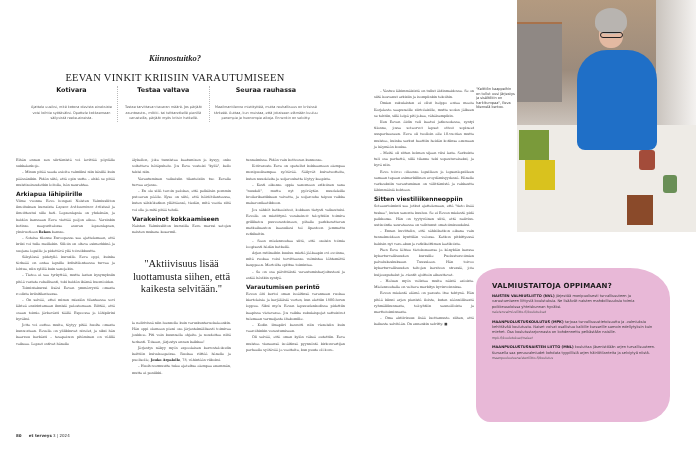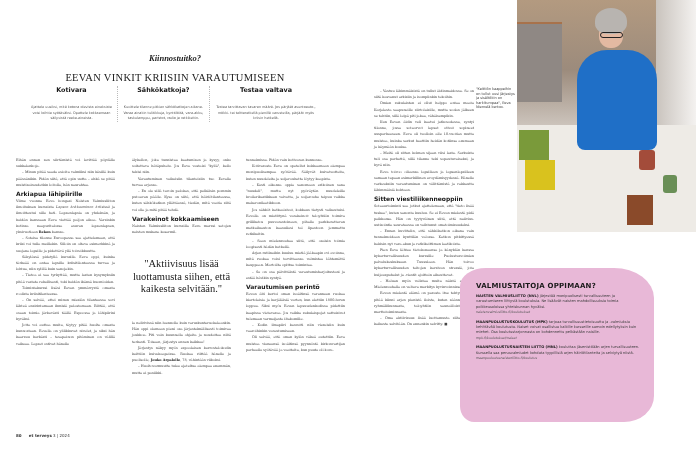--- a/index.html
+++ b/index.html
@@ -47,45 +47,45 @@
   .photo .face { position: absolute; left: 22px; top: 14px; width: 24px; height: 26px; border-radius: 45%; background: #e3b9a2; }
   .photo .glasses { position: absolute; left: 23px; top: 24px; width: 23px; height: 6px; border: 1.5px solid #222; border-radius: 3px; }
   .photo .body { position: absolute; left: 0; top: 42px; width: 80px; height: 100px; border-radius: 30px 30px 8px 8px; background: #1f6fc7; }
   .photo .table { position: absolute; left: 0; top: 125px; width: 179px; height: 110px; background: #eeebe6; }
   .photo .item1 { position: absolute; left: 2px; top: 130px; width: 30px; height: 30px; background: #7a9a3a; }
   .photo .item2 { position: absolute; left: 8px; top: 160px; width: 30px; height: 30px; background: #d9c21e; }
   .photo .item3 { position: absolute; left: 122px; top: 150px; width: 16px; height: 20px; border-radius: 3px; background: #a34c3a; }
   .photo .item4 { position: absolute; left: 146px; top: 175px; width: 14px; height: 18px; border-radius: 3px; background: #6a8f57; }
   .photo .item5 { position: absolute; left: 110px; top: 195px; width: 26px; height: 30px; background: #8a4a2a; }
 
-  .infobox { position: absolute; top: 268px; left: 460px; width: 194px; height: 154px; background: #e8b8d7;
+  .infobox { position: absolute; top: 268px; left: 476px; width: 194px; height: 154px; background: #e8b8d7;
     border-radius: 26px 40px 30px 14px / 18px 30px 26px 16px; padding: 14px 14px 10px 16px; }
   .info-title { font-family: "DejaVu Sans", sans-serif; font-weight: bold; font-size: 7px; color: #1a1a1a; letter-spacing: 0.2px; margin-bottom: 4px; }
   .info-item { font-family: "DejaVu Sans", sans-serif; font-size: 3.6px; line-height: 5.4px; color: #3a3a3a; margin-bottom: 4px; }
   .info-item b { color: #1a1a1a; text-transform: uppercase; }
   .info-item .link { display: block; font-style: italic; font-size: 3.2px; color: #555; }
 </style>
 </head>
 <body>
 
 <div class="kicker">Kiinnostuitko?</div>
 <div class="headline">EEVAN VINKIT KRIISIIN VARAUTUMISEEN</div>
 
 <div class="tips">
   <div class="tip">
     <div class="tip-title">Kotivara</div>
     <div class="tip-body">Ajattele uusiksi, mitä kotona olevista aineksista voisi loihtia syötäväksi. Opettele kokkaamaan säilyvistä raaka-aineista.</div>
   </div>
   <div class="tip">
-    <div class="tip-title">Sähkökatkoja?</div>
-    <div class="tip-body">Kuvittele tilanne pitkien sähkökatkojen aikana. Varaa ainakin tulitikkuja, kynttilöitä, vara-akku, taskulamppu, paristot, radio ja retkikeitin.</div>
+    <div class="tip-title">Testaa valtava</div>
+    <div class="tip-body">Testaa tarvittavan tavaran määrä. Jos pärjäät asuntoauto-, mökki- tai telttaretkellä pienillä varusteilla, pärjäät myös kriisin hetkellä.</div>
   </div>
   <div class="tip">
-    <div class="tip-title">Testaa valtava</div>
-    <div class="tip-body">Testaa tarvittavan tavaran määrä. Jos pärjäät asuntoauto-, mökki- tai telttaretkellä pienillä varusteilla, pärjäät myös kriisin hetkellä.</div>
+    <div class="tip-title">Seuraa rauhassa</div>
+    <div class="tip-body">Maailmantilanne mietityttää, mutta rauhallisuus on kriisissä tärkeää. Auttaa, kun muistaa, että jokaiseen elämään kuuluu parempia ja huonompia aikoja. Ennenkin on selvitty.</div>
   </div>
 </div>
 
 <div class="col c1">
   <p>Eihän ennen sen siirtämistä voi levittää pöydälle sukkalankoja.</p>
   <p class="ind">– Minun pitää saada asioita valmiiksi niin käsillä kuin päässänikin. Pidän siitä, että opin uutta – ehkä se pitää muistisairaudetkin loitolla, hän naurahtaa.</p>
   <h3>Arkiapua lähipiirille</h3>
   <p><span>Viime vuonna Eeva bongasi Naisten Valmiusliiton ilmoituksen kurssista </span><i>Lapsen kokkaaminen kriisissä</i><span> ja ilmoittautui sille heti. Lapsenlapsia on yhdeksän, ja heidän kanssaan Eeva viettää paljon aikaa. Varsinkin kotinsa naapuritalossa asuvan lapsenlapsen, yksivuotiaan </span><b>Rekon</b><span> kanssa.</span></p>
   <p class="ind">– Sotaisa tilanne Euroopassa saa ajattelemaan, että kriisi voi tulla meillekin. Silloin on oltava esimerkkinä ja suojana lapsille ja pidettävä yllä toiveikkuutta.</p>
   <p class="ind">Säkylässä pidetyllä kurssilla Eeva oppi, kuinka tärkeää on antaa lapsille kriisitilanteessa turvaa ja lohtua, niin sylillä kuin sanojakin.</p>

